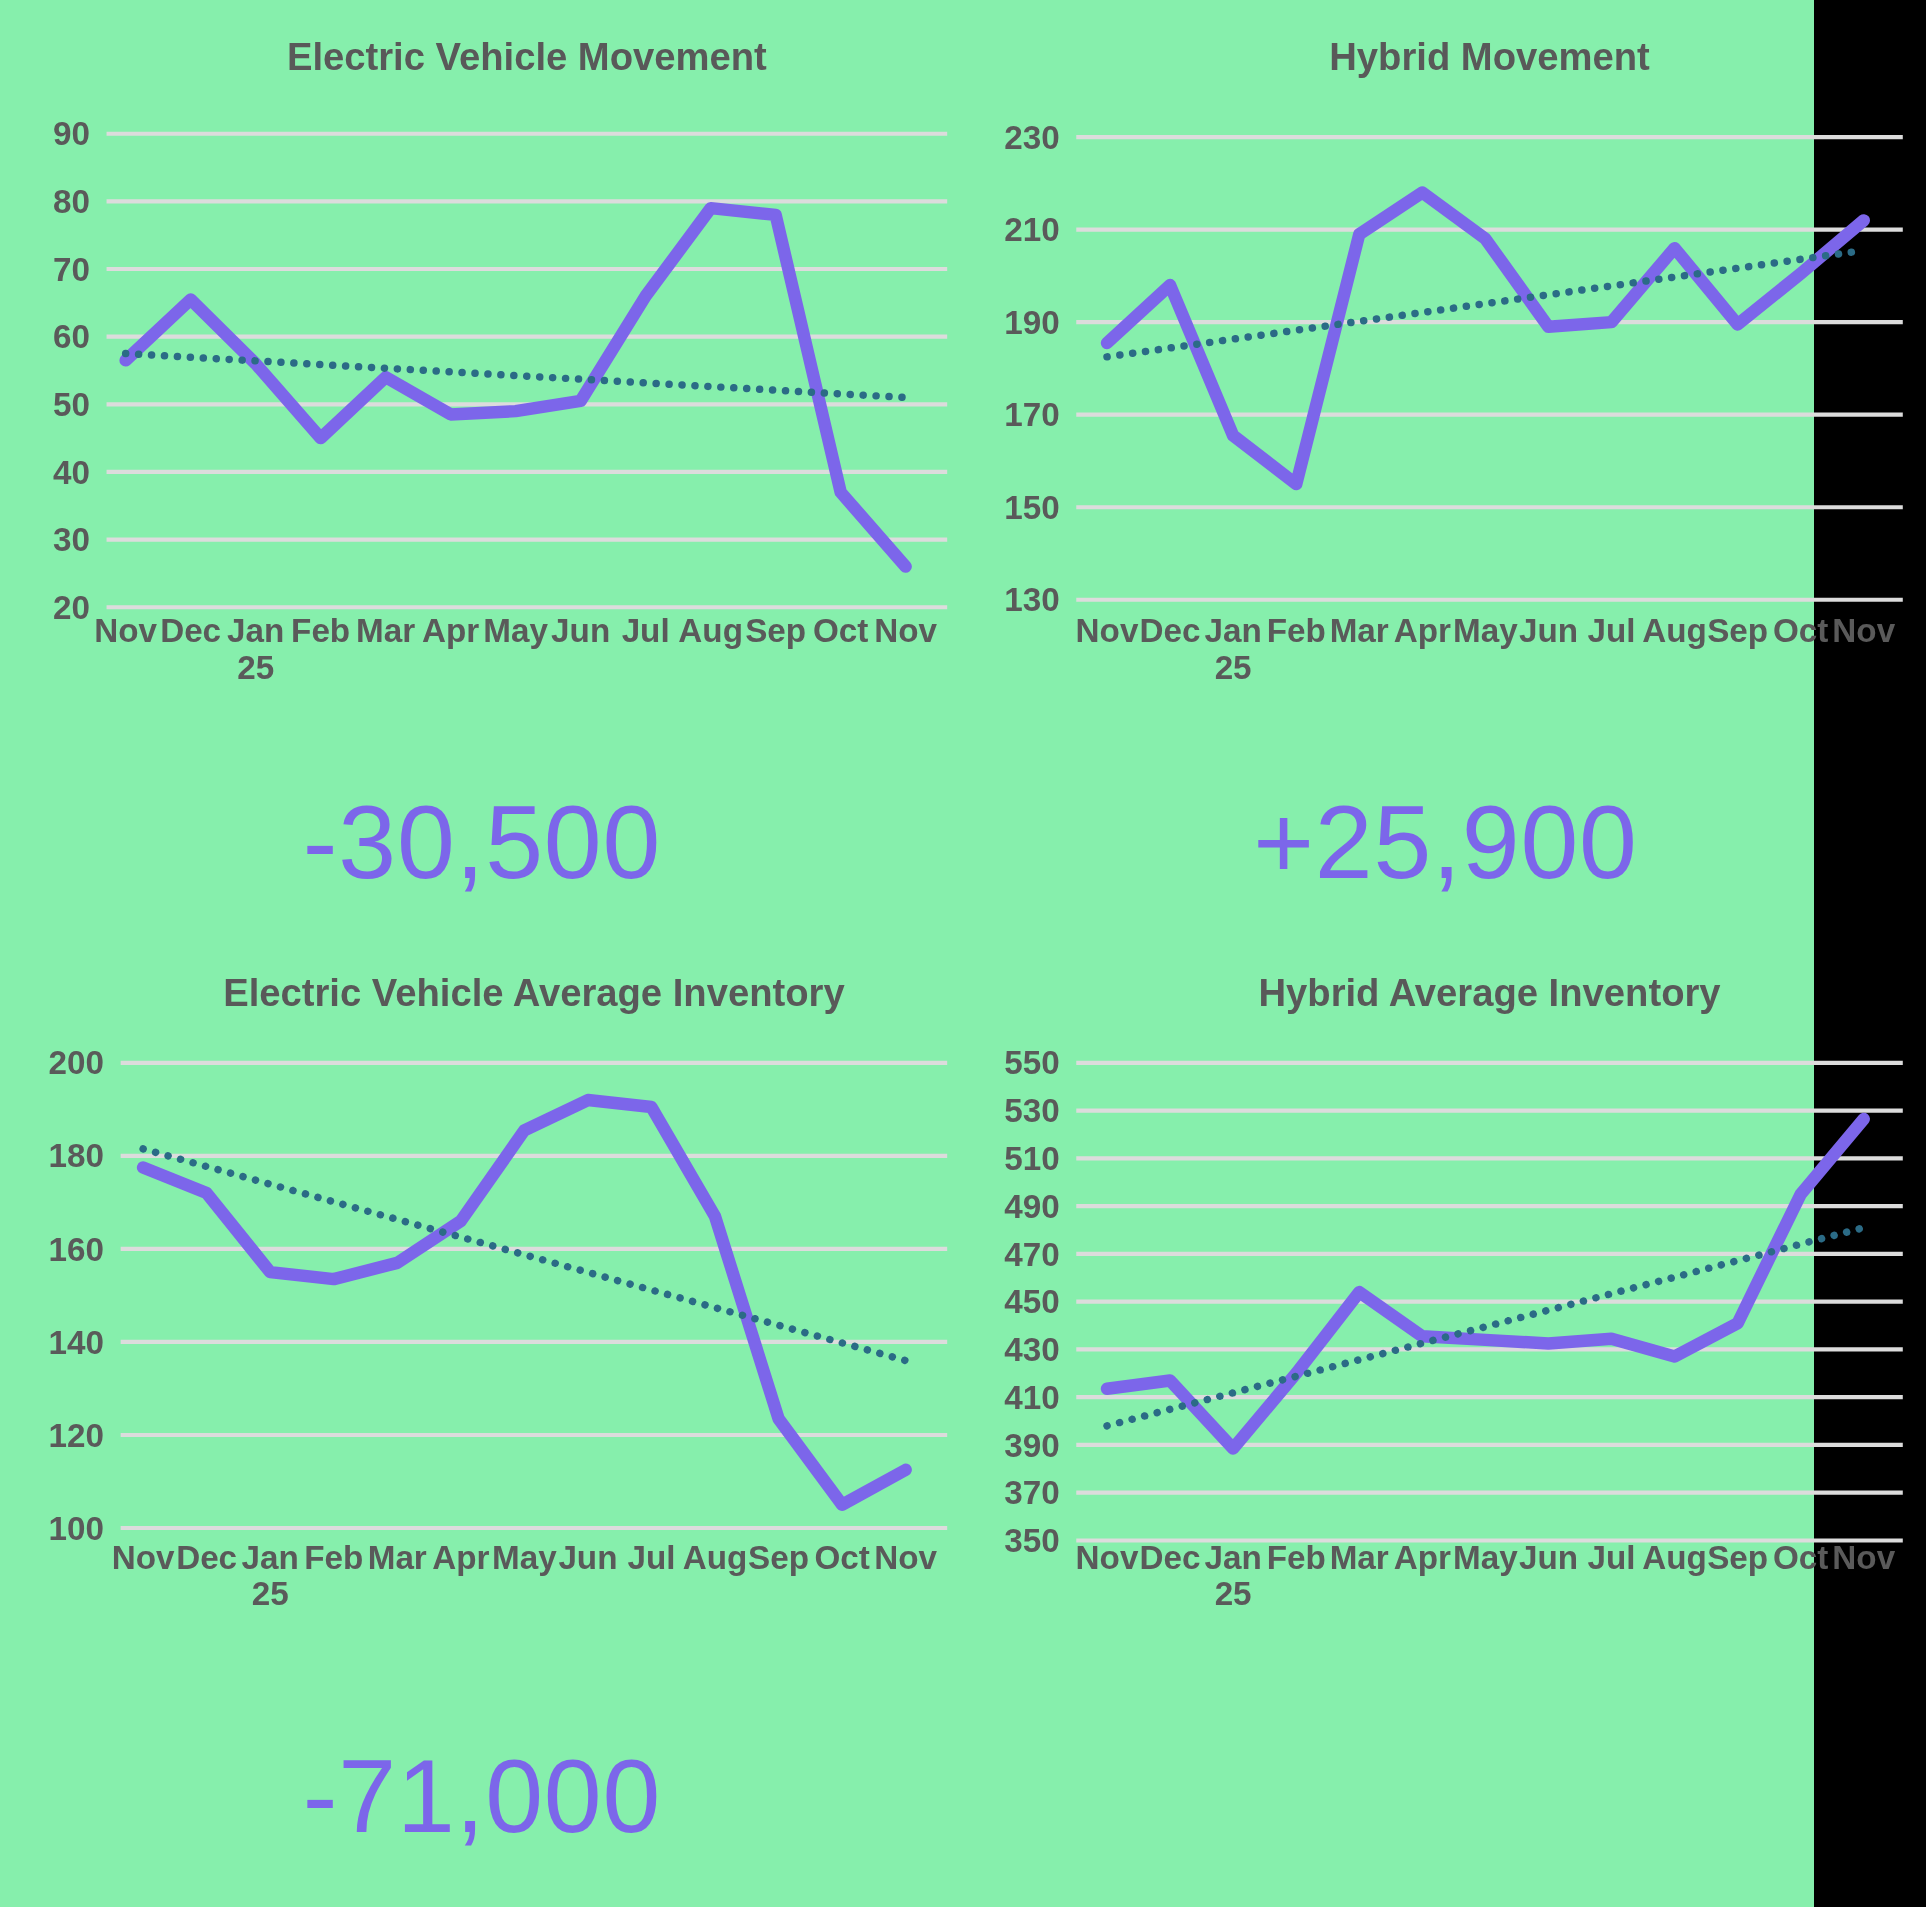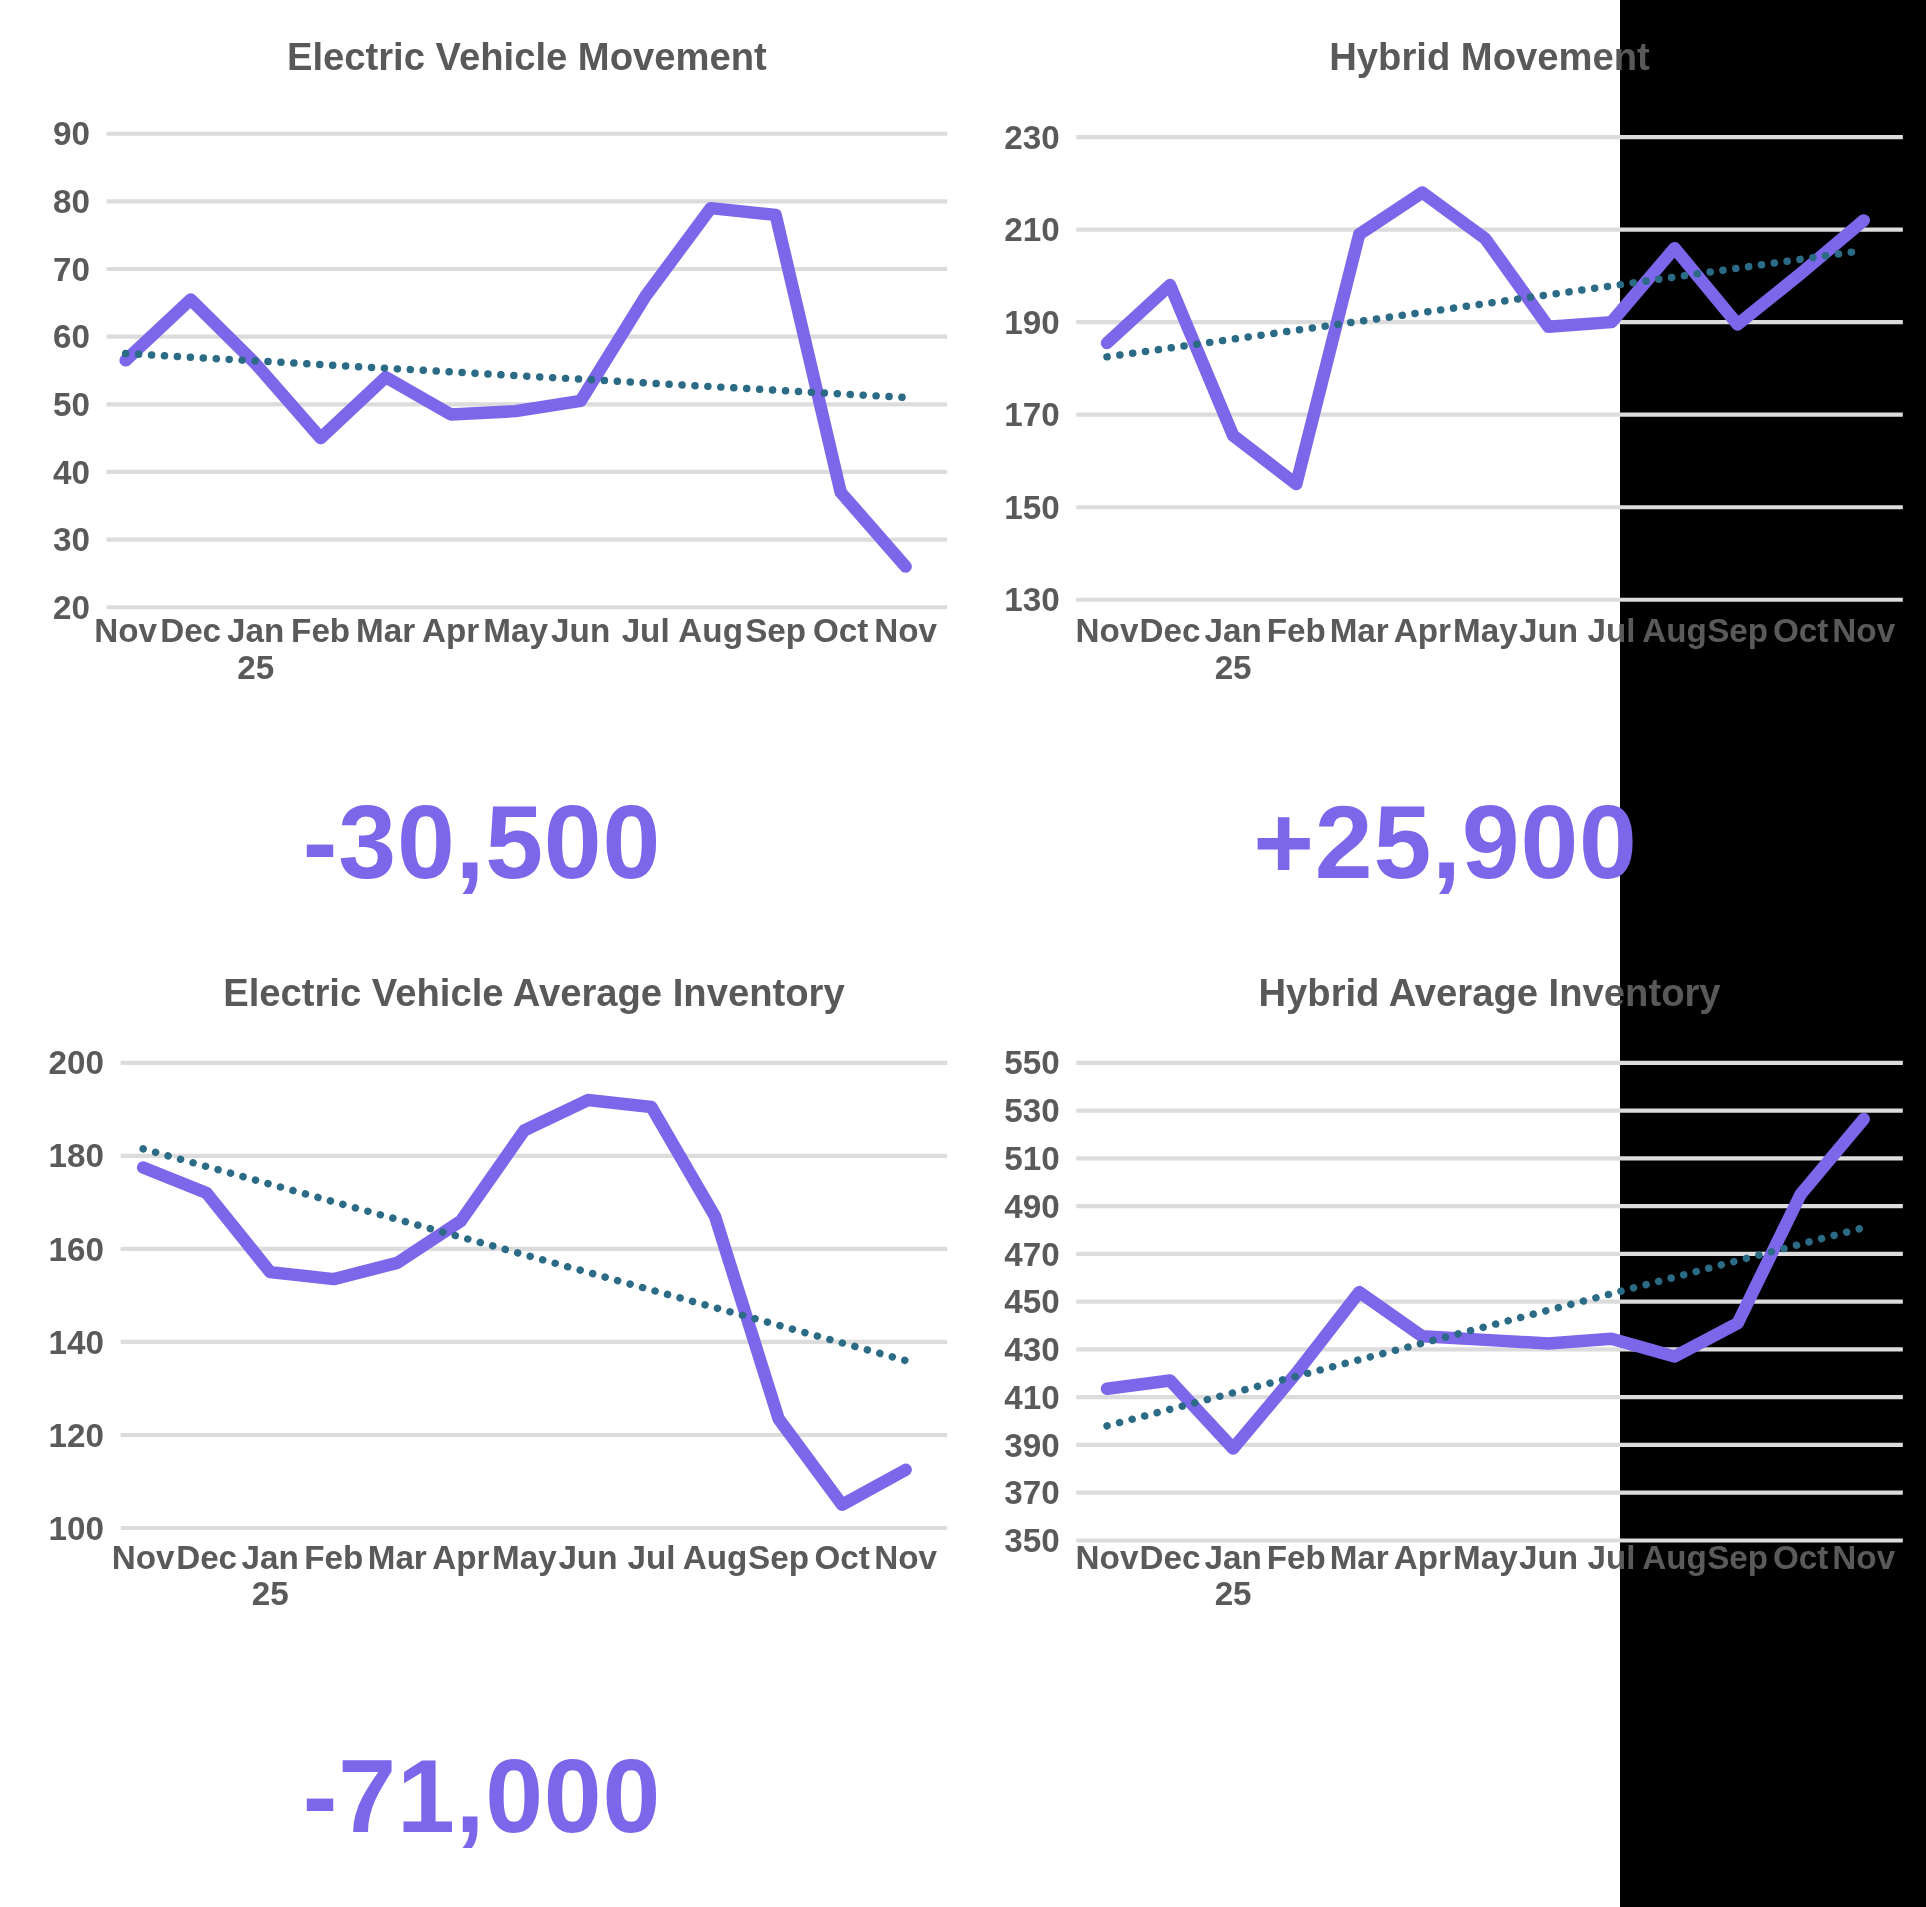--- a/index.html
+++ b/index.html
@@ -1,32 +1,32 @@
 <!DOCTYPE html>
 <html style="font-size:13.3px"><head>
 <meta charset="utf-8">
 <style>
   html,body{margin:0;padding:0;background:#000;}
   .board{
     position:relative;
-    width:1620px;height:1907px;
-    background:#ffffff;
+    width:1814px;height:1907px;
+    background:#86efac;
     display:grid;
     grid-template-columns:964px 963px;
     grid-template-rows:731px 223px 731px 223px;
     font-family:"Liberation Sans", sans-serif;
   }
   .quadrant{position:relative;overflow:hidden;}
   .quadrant svg{display:block;width:100%;height:100%;}
   .delta-cell{
     display:flex;align-items:center;justify-content:center;
   }
   .delta{
     font-size:104px;
-    font-weight:700;
+    font-weight:400;
     letter-spacing:0.8px;
     color:#7C66EA;
   }
   .chart-title{
     font-size:46px;font-weight:700;fill:#595959;
   }
   .tick-label,.x-label{
     font-size:40px;font-weight:700;fill:#5A5A5A;
   }
 </style>

